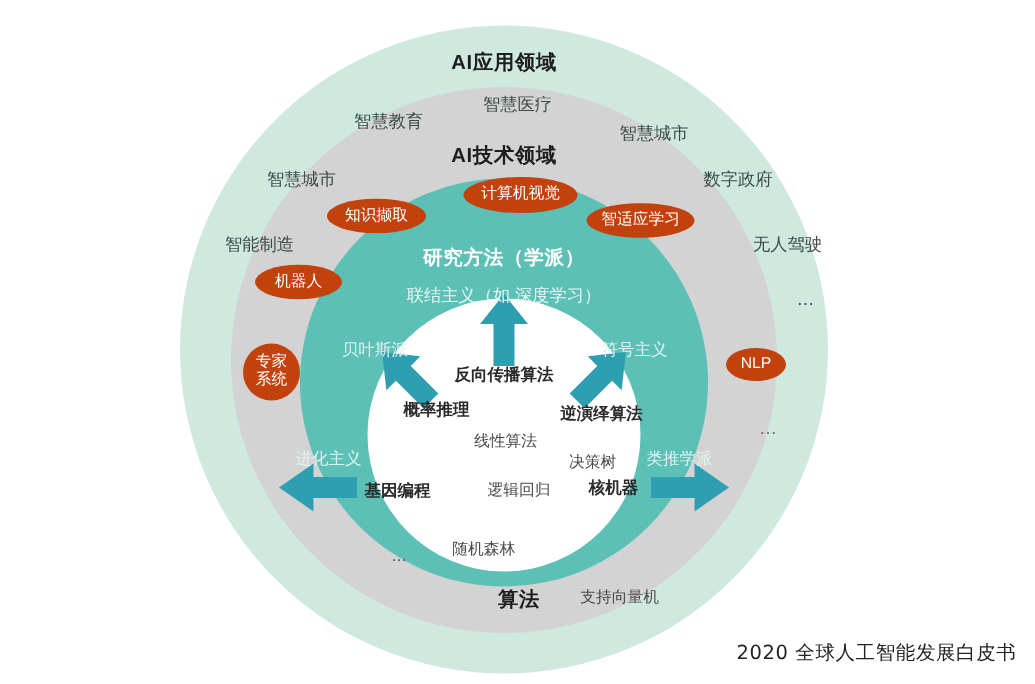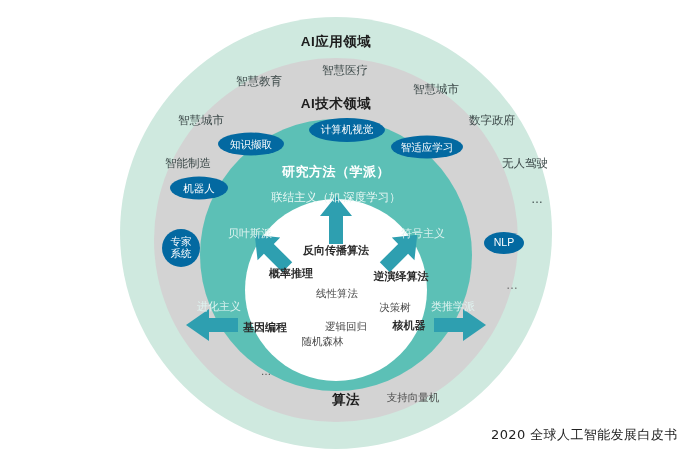--- a/index.html
+++ b/index.html
@@ -18,21 +18,21 @@
   .hdr{font-weight:bold;color:#1d1d1d;letter-spacing:.5px;}
 
   .outer-lbl{font-size:11.5px;color:#3d4a4a;}
   .teal-lbl{font-size:11px;color:#dff3f0;}
   .inner-lbl{font-size:10.5px;color:#4a4a4a;}
   .inner-lbl.bold{font-weight:bold;color:#2b2b2b;font-size:11px;}
 
   .pill{
     position:absolute;transform:translate(-50%,-50%);
     border-radius:50%;
-    background:#0369a1;
+    background:#c2410c;
     color:#ffffff;font-size:10.5px;
     display:flex;align-items:center;justify-content:center;
     text-align:center;line-height:1.05;
     box-sizing:border-box;
   }
   .pill.two{line-height:1.12;}
 
   .caption{
     position:absolute;
     font-size:13px;color:#222;
@@ -75,21 +75,21 @@
     </g>
   </svg>
 
   <div class="t hdr ttl-app" style="left:336px;top:42px;">AI应用领域</div>
 
   <div class="t outer-lbl" style="left:345px;top:70px;">智慧医疗</div>
   <div class="t outer-lbl" style="left:259px;top:81px;">智慧教育</div>
   <div class="t outer-lbl" style="left:436px;top:89px;">智慧城市</div>
   <div class="t outer-lbl" style="left:201px;top:120px;">智慧城市</div>
   <div class="t outer-lbl" style="left:492px;top:120px;">数字政府</div>
-  <div class="t outer-lbl" style="left:173px;top:163px;margin-left:15px;">智能制造</div>
+  <div class="t outer-lbl" style="left:173px;top:163px;">智能制造</div>
   <div class="t outer-lbl" style="left:525px;top:163px;">无人驾驶</div>
   <div class="t outer-lbl" style="left:538px;top:199px;font-size:12px;letter-spacing:2px;">…</div>
 
   <div class="t hdr ttl-tech" style="left:336px;top:104px;">AI技术领域</div>
 
   <div class="pill" style="left:347px;top:130px;width:76px;height:24px;">
     <span>计算机视觉</span>
   </div>
   <div class="pill" style="left:251px;top:144px;width:66px;height:23px;">
     <span>知识撷取</span>
@@ -118,21 +118,21 @@
   <div class="t teal-lbl" style="left:453px;top:306px;">类推学派</div>
 
   <div class="t inner-lbl bold" style="left:336px;top:250px;">反向传播算法</div>
   <div class="t inner-lbl bold" style="left:291px;top:273px;">概率推理</div>
   <div class="t inner-lbl bold" style="left:401px;top:276px;">逆演绎算法</div>
   <div class="t inner-lbl" style="left:337px;top:294px;">线性算法</div>
   <div class="t inner-lbl" style="left:395px;top:308px;">决策树</div>
   <div class="t inner-lbl bold" style="left:265px;top:327px;">基因编程</div>
   <div class="t inner-lbl" style="left:346px;top:327px;">逻辑回归</div>
   <div class="t inner-lbl bold" style="left:409px;top:325px;">核机器</div>
-  <div class="t inner-lbl" style="left:300px;top:342px;padding-left:45px;">随机森林</div>
+  <div class="t inner-lbl" style="left:300px;top:366px;padding-left:45px;">随机森林</div>
   <div class="t inner-lbl" style="left:413px;top:370px;margin-top:28px;">支持向量机</div>
   <div class="t inner-lbl" style="left:267px;top:371px;letter-spacing:2px;">…</div>
 
   <div class="t hdr ttl-alg" style="left:346px;top:400px;">算法</div>
 
   <div class="caption" style="left:491px;top:426px;">2020 全球人工智能发展白皮书</div>
 
 </div>
 
 </body></html>

